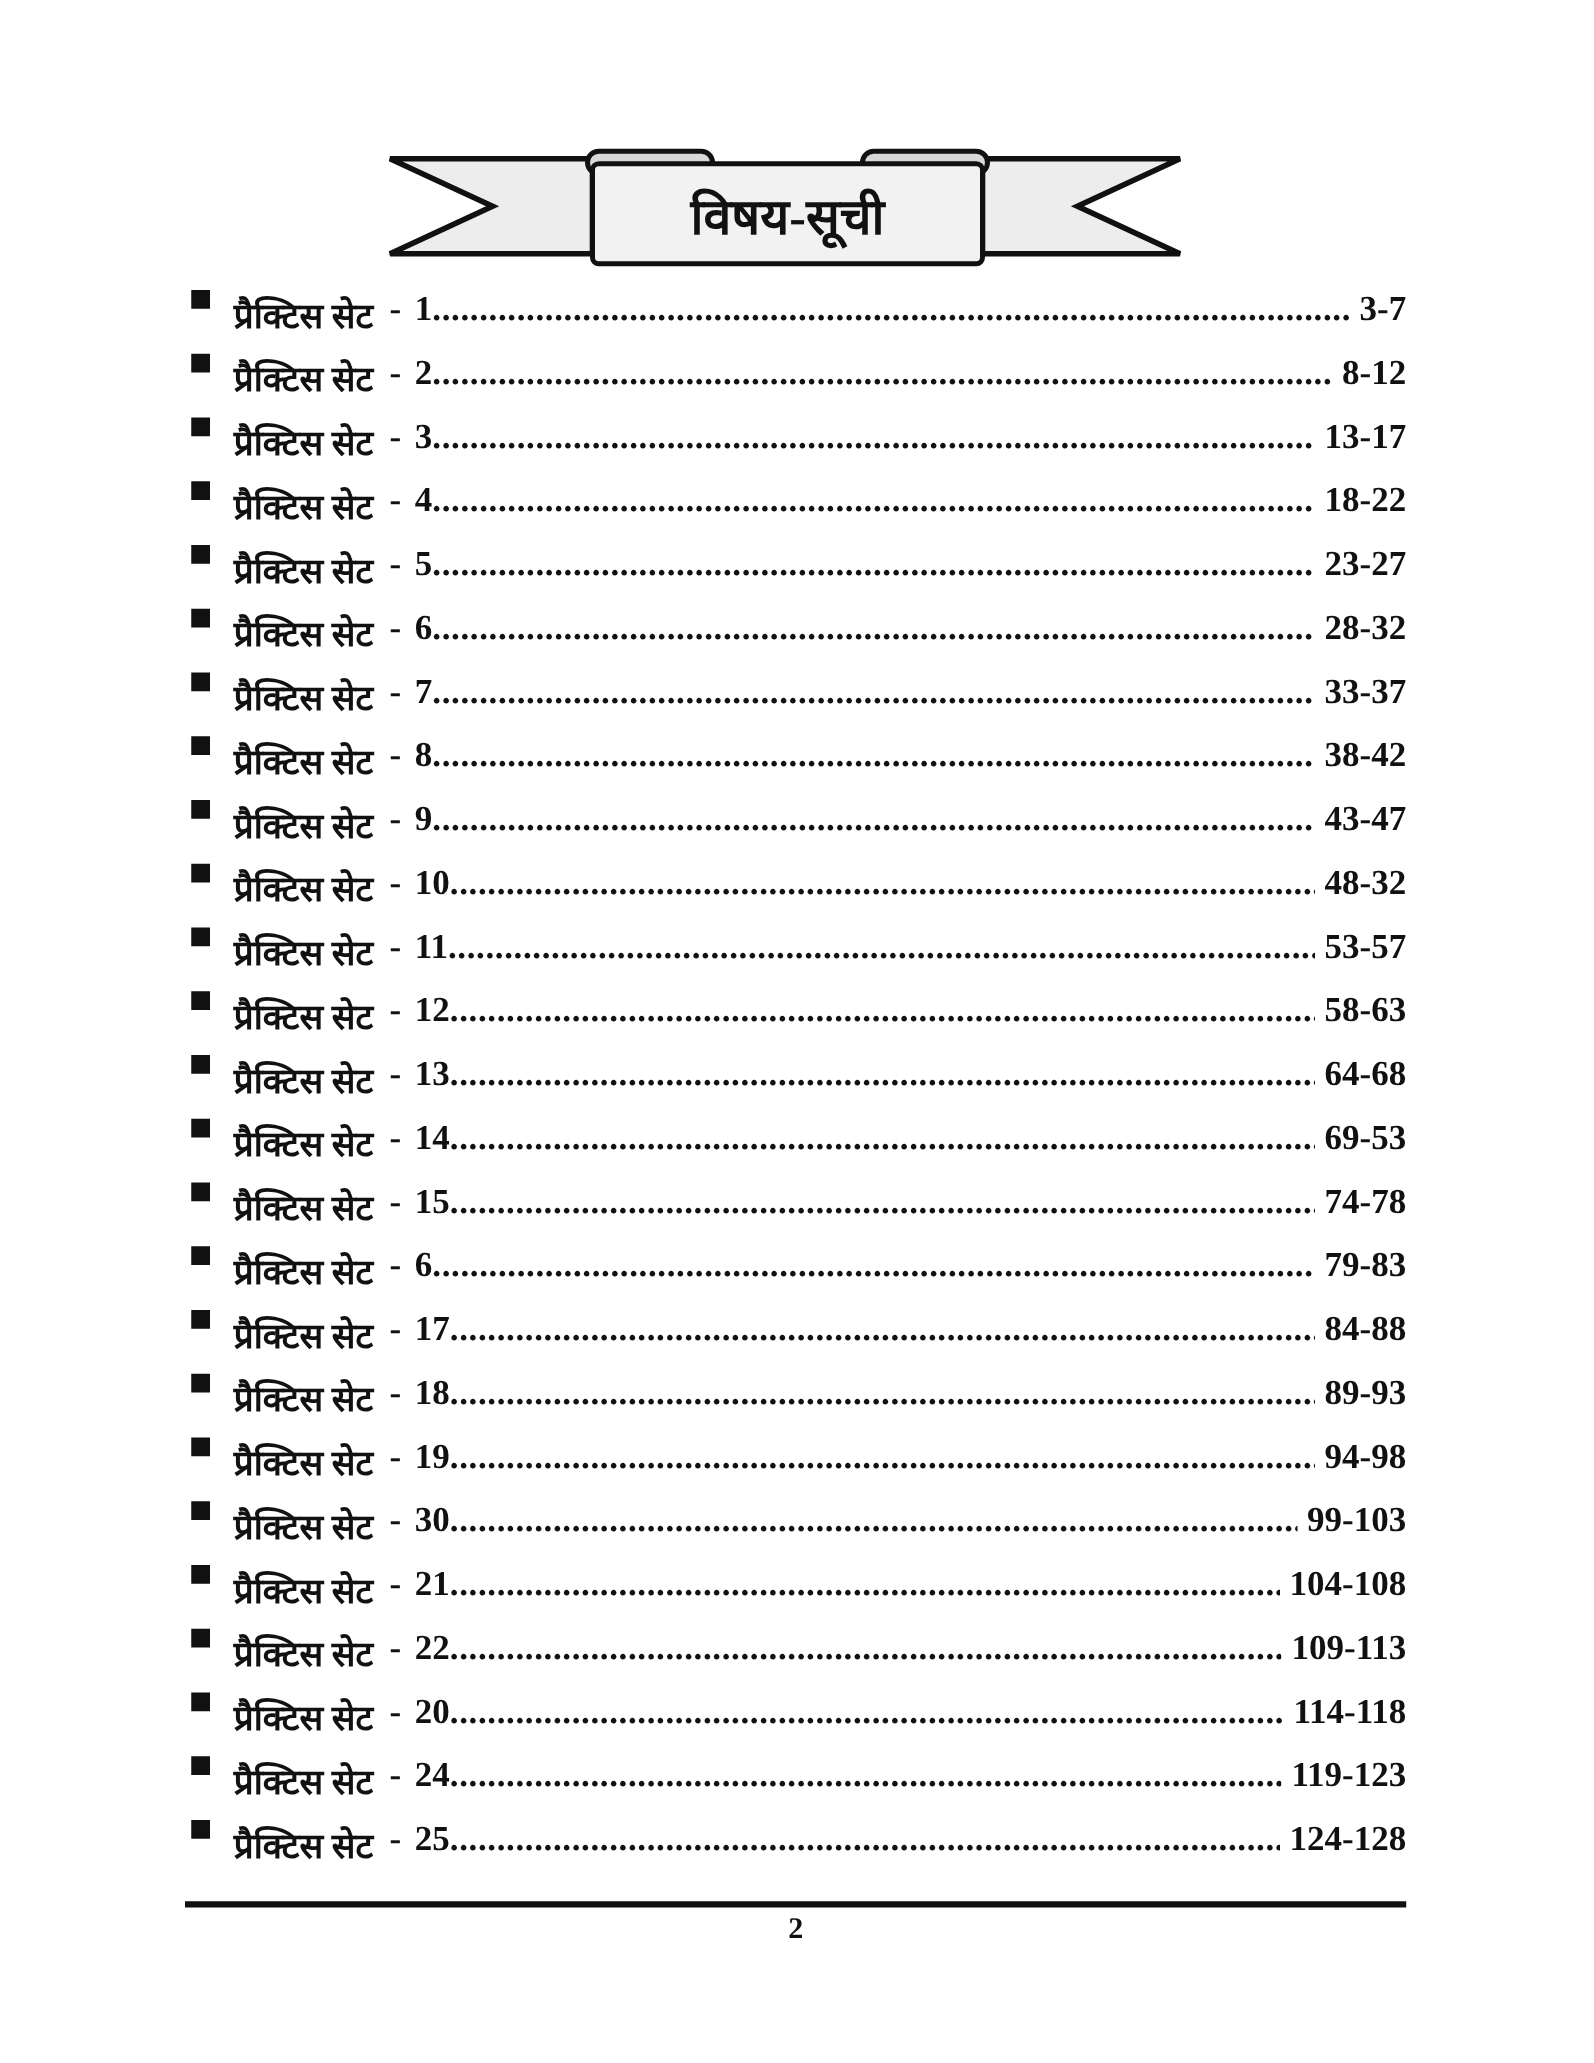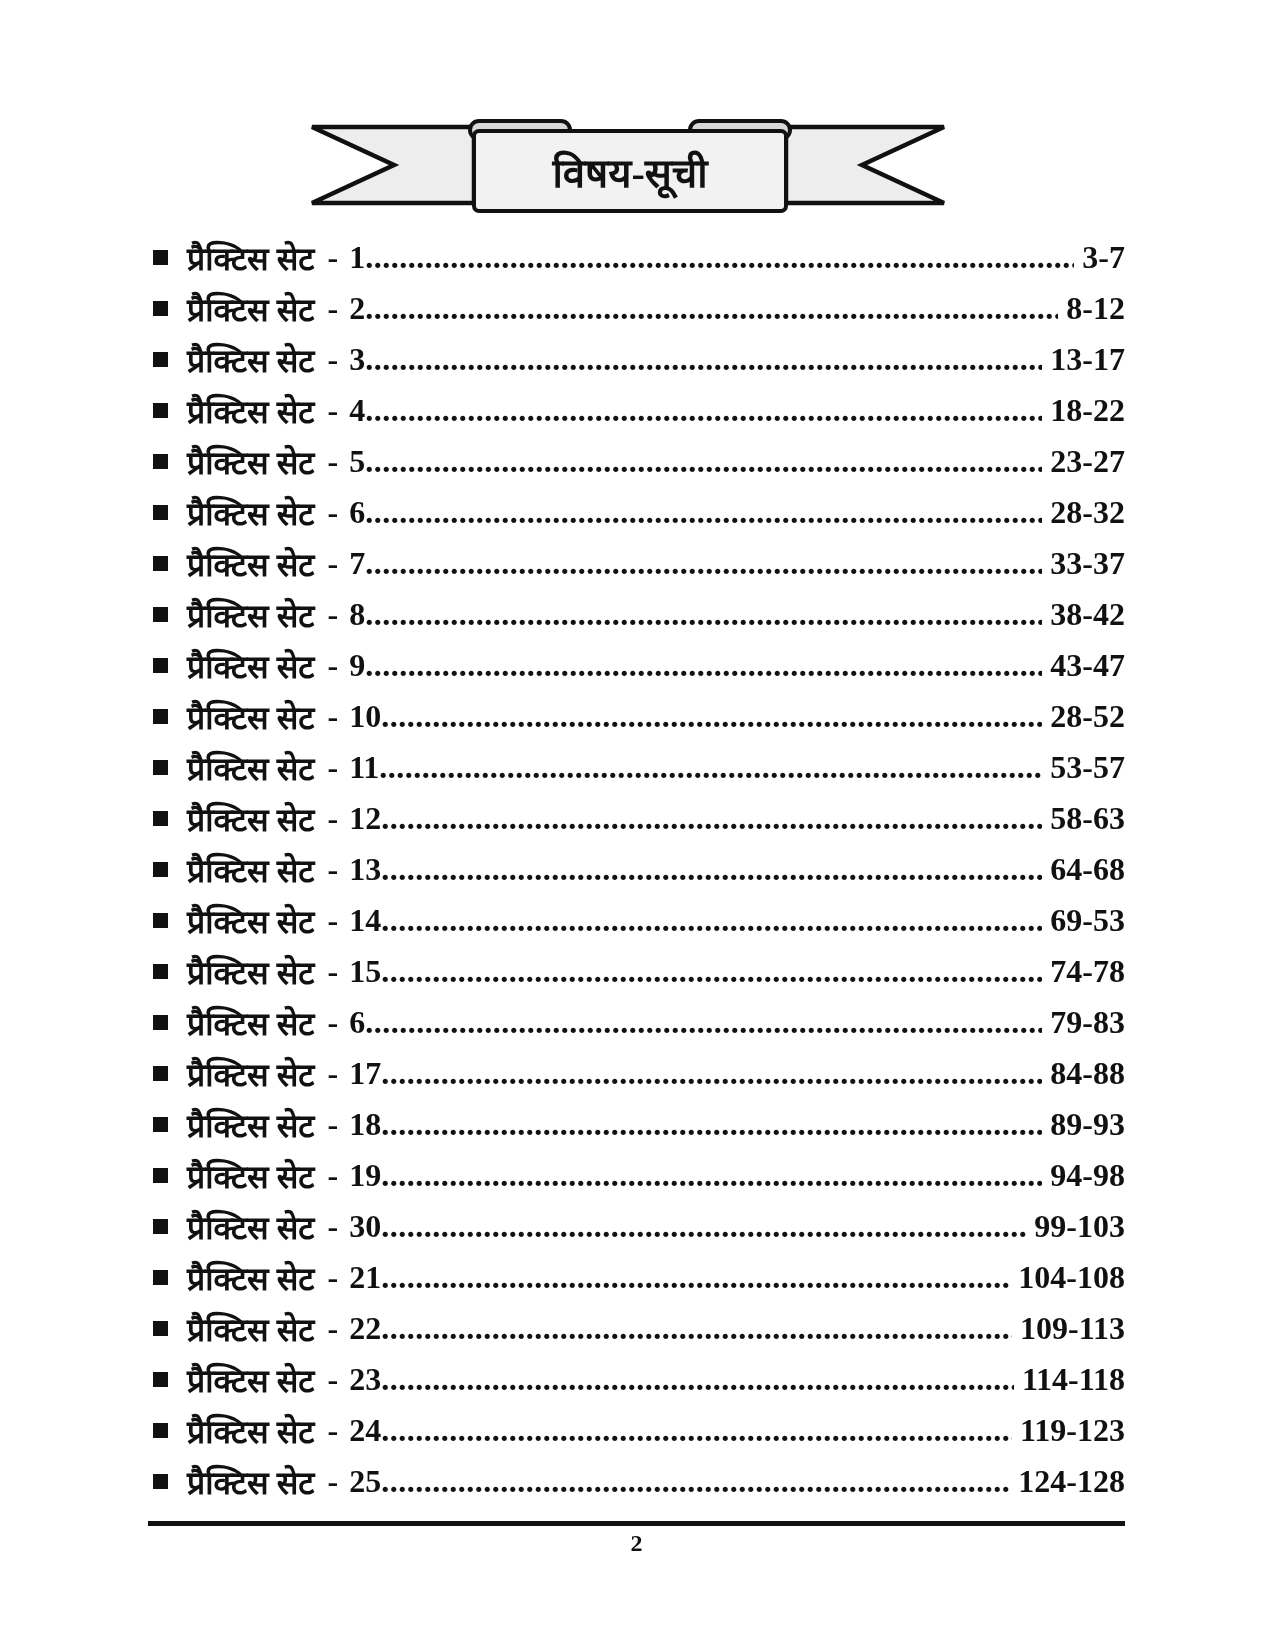--- a/index.html
+++ b/index.html
@@ -48,23 +48,22 @@
 
   
   .toc {
     position: absolute;
     left: 148px;
     top: 232px;
     width: 977px;
   }
   .toc-row {
     display: flex;
-    align-items: center;
     height: 51px;
-    font-size: 32px;
+    font-size: 28px;
   }
   .bullet {
     flex: none;
     width: 15px;
     height: 15px;
     background: #111111;
     margin: 0 19px 0 5px;
   }
   .toc-label {
     flex: none;
@@ -203,21 +202,21 @@
       <span class="toc-num">9</span>
       <span class="dot-leader"></span>
       <span class="toc-pages">43-47</span>
     </div>
       <div class="toc-row">
       <span class="bullet"></span>
       <span class="toc-label">प्रैक्टिस सेट</span>
       <span class="toc-sep">-</span>
       <span class="toc-num">10</span>
       <span class="dot-leader"></span>
-      <span class="toc-pages">28-52</span>
+      <span class="toc-pages">48-32</span>
     </div>
       <div class="toc-row">
       <span class="bullet"></span>
       <span class="toc-label">प्रैक्टिस सेट</span>
       <span class="toc-sep">-</span>
       <span class="toc-num">11</span>
       <span class="dot-leader"></span>
       <span class="toc-pages">53-57</span>
     </div>
       <div class="toc-row">
@@ -305,21 +304,21 @@
       <span class="toc-label">प्रैक्टिस सेट</span>
       <span class="toc-sep">-</span>
       <span class="toc-num">22</span>
       <span class="dot-leader"></span>
       <span class="toc-pages">109-113</span>
     </div>
       <div class="toc-row">
       <span class="bullet"></span>
       <span class="toc-label">प्रैक्टिस सेट</span>
       <span class="toc-sep">-</span>
-      <span class="toc-num">23</span>
+      <span class="toc-num">20</span>
       <span class="dot-leader"></span>
       <span class="toc-pages">114-118</span>
     </div>
       <div class="toc-row">
       <span class="bullet"></span>
       <span class="toc-label">प्रैक्टिस सेट</span>
       <span class="toc-sep">-</span>
       <span class="toc-num">24</span>
       <span class="dot-leader"></span>
       <span class="toc-pages">119-123</span>

